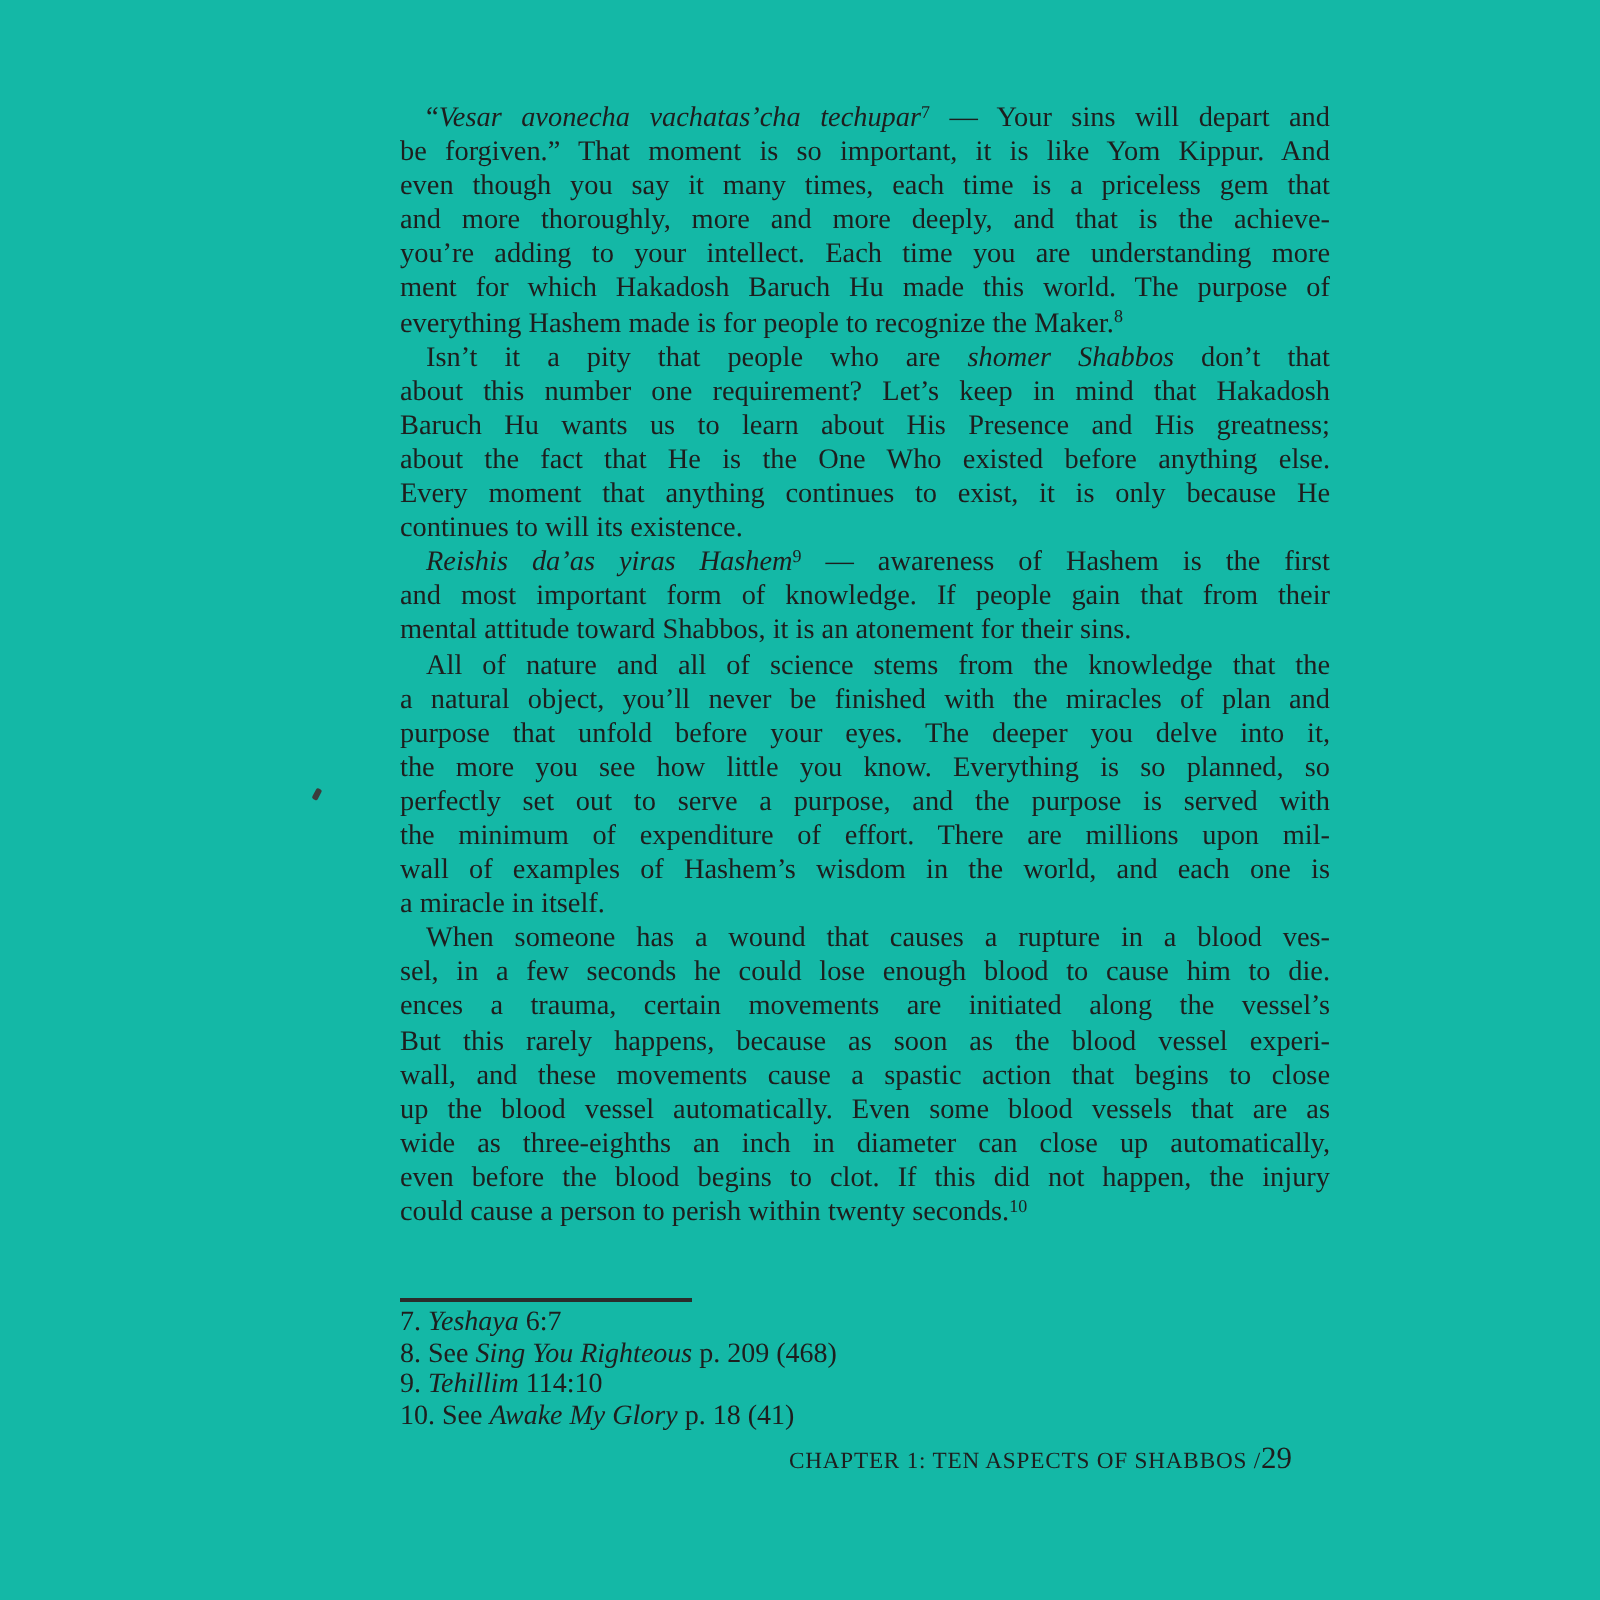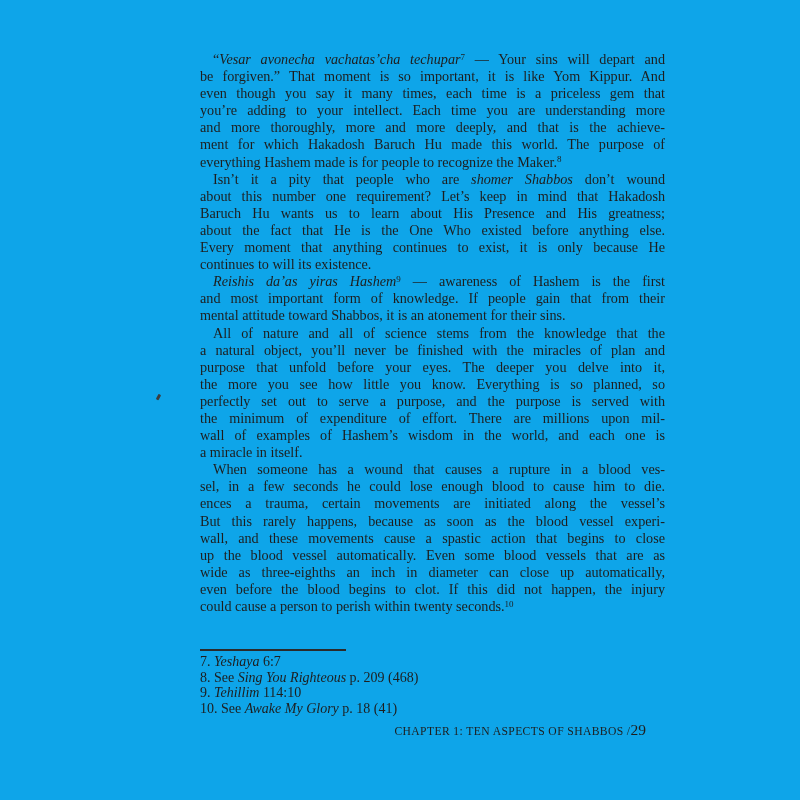--- a/index.html
+++ b/index.html
@@ -4,21 +4,21 @@
 <style>
   html, body {
     margin: 0;
     padding: 0;
     background: #ffffff;
   }
   .page {
     position: relative;
     width: 800px;
     height: 800px;
-    background: #0ea5e9;
+    background: #14b8a6;
     font-family: "Liberation Serif", serif;
     color: #1e1e1e;
     overflow: hidden;
   }
   .bodytext {
     position: absolute;
     left: 200px;
     top: 51px;
     width: 465px;
     font-size: 14.2px;
@@ -89,27 +89,27 @@
 <body>
 
 <div class="page">
   <div class="speck"></div>
 
   <div class="bodytext" id="body-container">
       <div class="para">
         <div class="line indent"><span>“</span><span class="it">Vesar avonecha vachatas’cha techupar</span><span class="sup">7</span><span> — Your sins will depart and</span></div>
         <div class="line"><span>be forgiven.” That moment is so important, it is like Yom Kippur. And</span></div>
         <div class="line"><span>even though you say it many times, each time is a priceless gem that</span></div>
+        <div class="line"><span>and more thoroughly, more and more deeply, and that is the achieve-</span></div>
         <div class="line"><span>you’re adding to your intellect. Each time you are understanding more</span></div>
-        <div class="line"><span>and more thoroughly, more and more deeply, and that is the achieve-</span></div>
         <div class="line"><span>ment for which Hakadosh Baruch Hu made this world. The purpose of</span></div>
         <div class="line last"><span>everything Hashem made is for people to recognize the Maker.</span><span class="sup">8</span></div>
       </div>
       <div class="para">
-        <div class="line indent"><span>Isn’t it a pity that people who are </span><span class="it">shomer Shabbos</span><span> don’t wound</span></div>
+        <div class="line indent"><span>Isn’t it a pity that people who are </span><span class="it">shomer Shabbos</span><span> don’t that</span></div>
         <div class="line"><span>about this number one requirement? Let’s keep in mind that Hakadosh</span></div>
         <div class="line"><span>Baruch Hu wants us to learn about His Presence and His greatness;</span></div>
         <div class="line"><span>about the fact that He is the One Who existed before anything else.</span></div>
         <div class="line"><span>Every moment that anything continues to exist, it is only because He</span></div>
         <div class="line last"><span>continues to will its existence.</span></div>
       </div>
       <div class="para">
         <div class="line indent"><span class="it">Reishis da’as yiras Hashem</span><span class="sup">9</span><span> — awareness of Hashem is the first</span></div>
         <div class="line"><span>and most important form of knowledge. If people gain that from their</span></div>
         <div class="line last"><span>mental attitude toward Shabbos, it is an atonement for their sins.</span></div>

